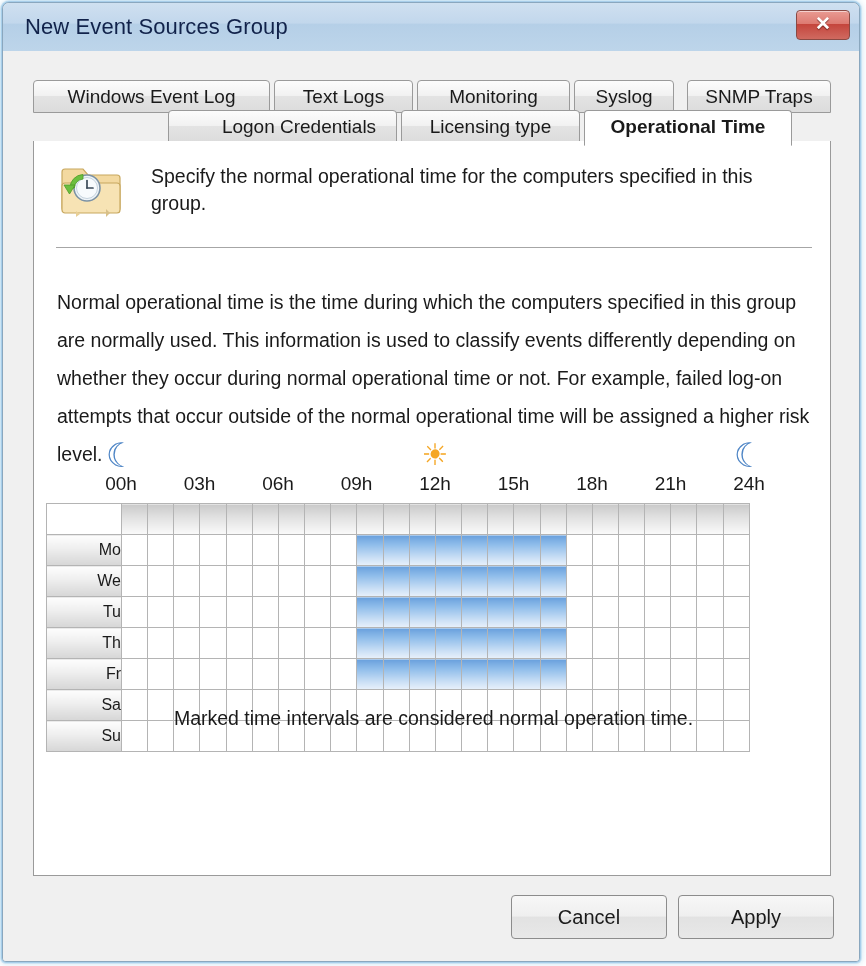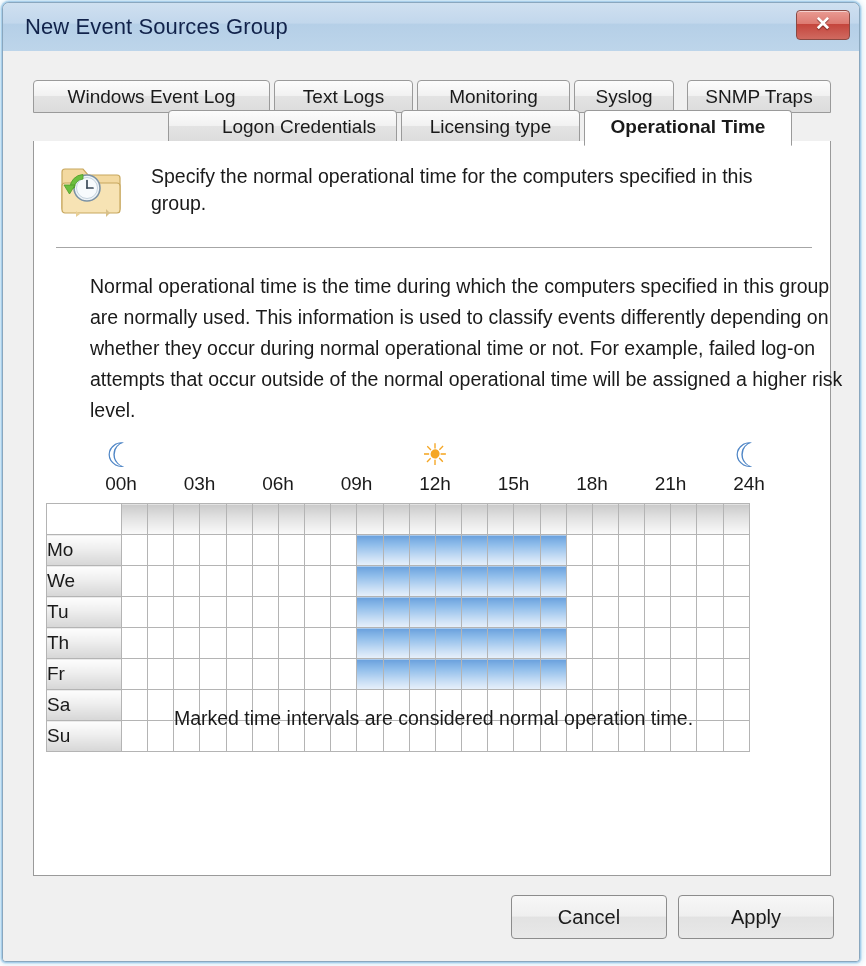--- a/index.html
+++ b/index.html
@@ -141,26 +141,25 @@
   }
   #hdr-sep {
     position: absolute;
     left: 22px; top: 106px;
     width: 756px; height: 1px;
     background: #a6a6a6;
   }
 
   #body-text {
     position: absolute;
-    left: 23px; top: 130px;
+    left: 23px; top: 142px;
     width: 758px;
     font-size: 19.5px;
-    line-height: 31px;
-    color: #1a1a1a;
-    margin-left: 33px;
+    line-height: 38px;
+    color: #1a1a1a;
   }
 
   
   #sched {
     position: absolute;
     left: 12px; top: 288px;
     width: 775px; height: 310px;
   }
 
   #hourlabels {
@@ -202,22 +201,23 @@
   #gridtable td {
     padding: 0;
     box-sizing: border-box;
     border: 1px solid #b4b4b4;
     height: 31px;
   }
   td.daylbl {
     width: 75px;
     border: 1px solid #9e9e9e;
     background: linear-gradient(to bottom, #fdfdfd 0%, #f0f0f0 40%, #d6d6d6 100%);
+    text-align: right;
     padding-right: 13px;
-    font-size: 19px;
+    font-size: 16px;
     color: #1a1a1a;
   }
   td.corner {
     width: 75px;
     border: none;
     background: transparent;
   }
   td.hourcell {
     width: 26.17px;
     background: #ffffff;

